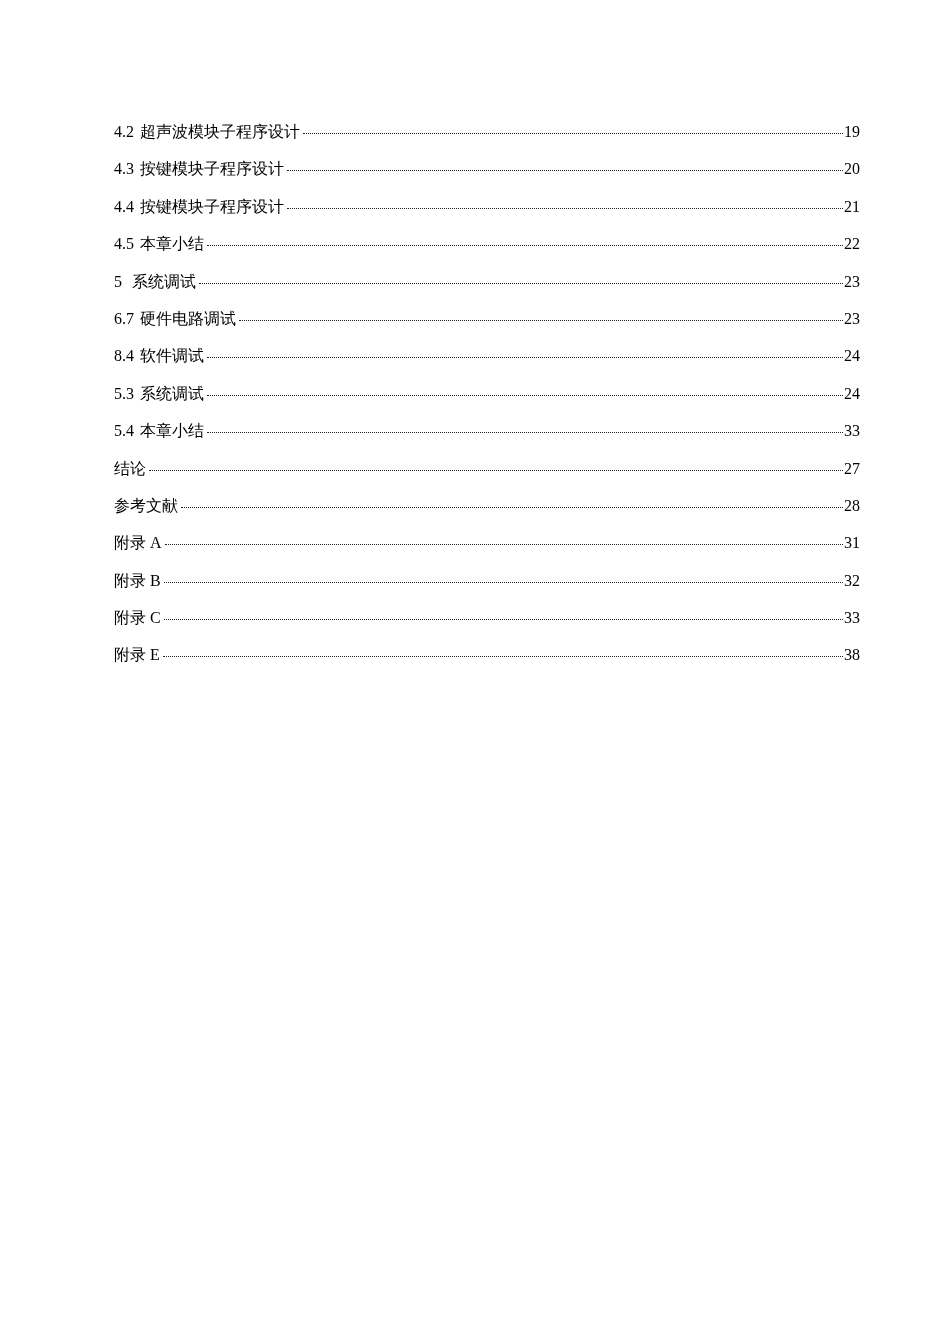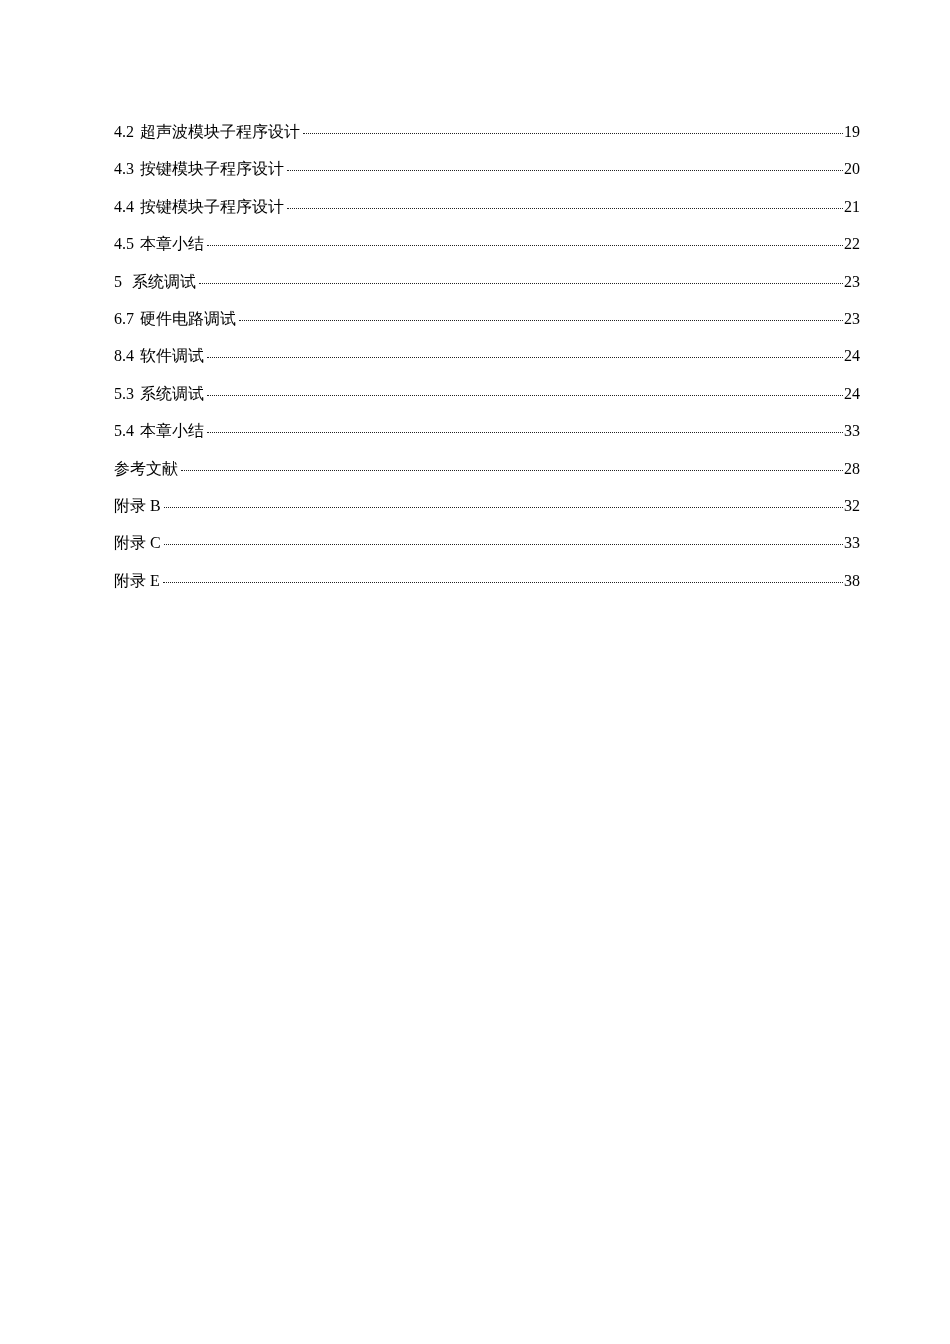--- a/index.html
+++ b/index.html
@@ -127,28 +127,38 @@
       <span class="toc-page">24</span>
     </div>
 
     <div class="toc-row">
       <span class="toc-num">5.4</span>
       <span class="toc-title">本章小结</span>
       <span class="toc-leader"></span>
       <span class="toc-page">33</span>
     </div>
 
+    <div class="toc-row">
+      <span class="toc-title">结论</span>
+      <span class="toc-leader"></span>
+      <span class="toc-page">27</span>
+    </div>
 
     <div class="toc-row">
       <span class="toc-title">参考文献</span>
       <span class="toc-leader"></span>
       <span class="toc-page">28</span>
     </div>
 
 
+    <div class="toc-row">
+      <span class="toc-title">附录 A</span>
+      <span class="toc-leader"></span>
+      <span class="toc-page">31</span>
+    </div>
 
     <div class="toc-row">
       <span class="toc-title">附录 B</span>
       <span class="toc-leader"></span>
       <span class="toc-page">32</span>
     </div>
 
     <div class="toc-row">
       <span class="toc-title">附录 C</span>
       <span class="toc-leader"></span>

